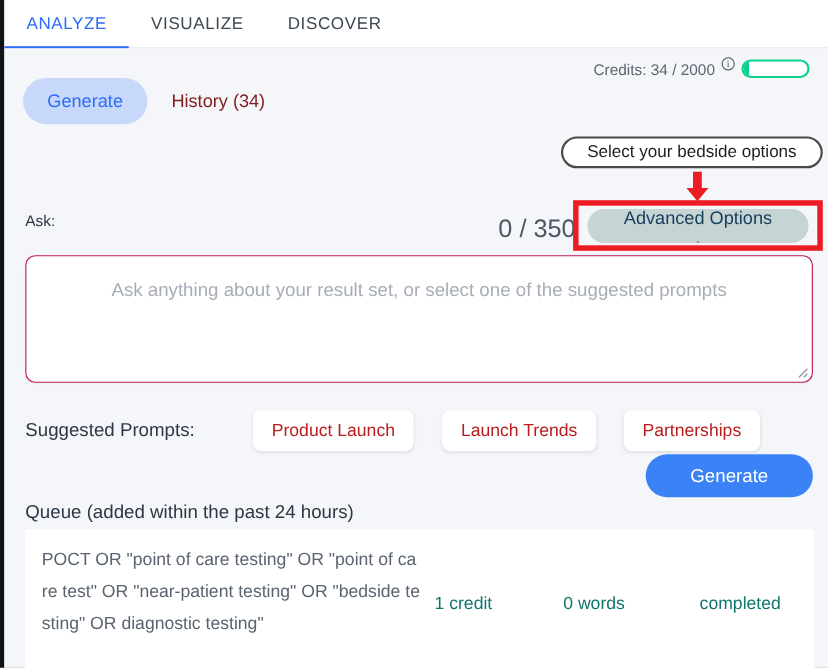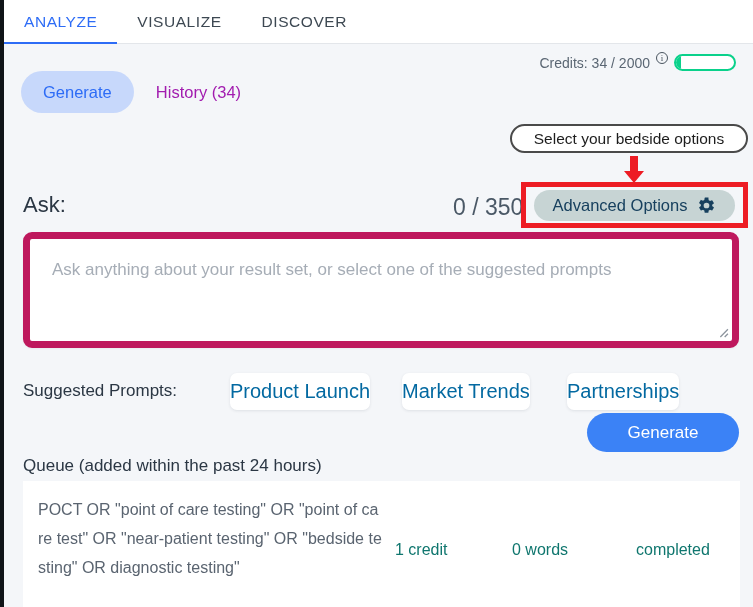--- a/index.html
+++ b/index.html
@@ -149,27 +149,27 @@
     padding: 0 22px;
     font-size: 16.5px;
     border-radius: 21px;
     cursor: pointer;
     white-space: nowrap;
   }
   .subtab.active {
     background: #c7d8fb;
     color: #2d6cf6;
   }
-  .subtab.inactive { color: #a21caf; }
+  .subtab.inactive { color: #7f1d1d; }
 
   
   .ask-label {
     position: absolute;
     left: 19px; top: 148px;
-    font-size: 22px;
+    font-size: 14px;
     color: #2b3744;
   }
   .char-count {
     position: absolute;
     left: 449px; top: 150px;
     font-size: 23px;
     color: #4a5866;
     white-space: nowrap;
   }
 
@@ -185,39 +185,41 @@
     position: absolute;
     left: 530px; top: 146px;
     width: 201px; height: 31px;
     border-radius: 16px;
     background: #c7d4d4;
     display: flex;
     align-items: center;
     justify-content: center;
     gap: 10px;
     cursor: pointer;
+    flex-direction: column;
   }
   .adv-btn-label {
     font-size: 16.5px;
     color: #17405e;
     white-space: nowrap;
   }
   .gear-icon { width: 19px; height: 19px; display: block; }
 
   
   .ask-box {
     position: absolute;
     left: 19px; top: 188px;
     width: 716px; height: 116px;
     background: #ffffff;
-    border: 7px solid #be185d;
+    border: 1px solid #be185d;
     border-radius: 9px;
     box-shadow: 0 1px 2px rgba(30,40,55,0.05);
     padding: 16px 22px;
     overflow: hidden;
+    text-align: center;
   }
   .ask-placeholder {
     font-size: 17px;
     line-height: 29px;
     color: #a6adb6;
   }
   .resize-grip {
     position: absolute;
     right: 3px; bottom: 3px;
     width: 13px; height: 13px;
@@ -235,23 +237,23 @@
   .chip {
     position: absolute;
     top: 329px;
     height: 37px;
     background: #ffffff;
     border-radius: 7px;
     box-shadow: 0 1px 3px rgba(30,40,55,0.10);
     display: flex;
     align-items: center;
     justify-content: center;
-    padding: 0 0;
-    font-size: 20px;
-    color: #0369a1;
+    padding: 0 17px;
+    font-size: 16px;
+    color: #b91c1c;
     cursor: pointer;
     white-space: nowrap;
   }
   .chip-0 { left: 226px; }
   .chip-1 { left: 398px; }
   .chip-2 { left: 563px; }
 
   .generate-btn {
     position: absolute;
     left: 583px; top: 369px;
@@ -370,21 +372,21 @@
 
     <div class="ask-box">
       <div class="ask-placeholder">Ask anything about your result set, or select one of the suggested prompts</div>
       <svg class="resize-grip" viewBox="0 0 12 12">
         <path stroke="#8d959e" stroke-width="1.2" d="M11 4 L4 11 M11 8 L8 11"></path>
       </svg>
     </div>
 
     <div class="sugg-label">Suggested Prompts:</div>
     <div class="chip chip-0">Product Launch</div>
-    <div class="chip chip-1">Market Trends</div>
+    <div class="chip chip-1">Launch Trends</div>
     <div class="chip chip-2">Partnerships</div>
 
     <div class="generate-btn">Generate</div>
 
     <div class="queue-title">Queue (added within the past 24 hours)</div>
     <div class="queue-card">
       <div class="queue-row">
         <div class="q-query">POCT OR "point of care testing" OR "point of care test" OR "near-patient testing" OR "bedside testing" OR diagnostic testing"</div>
         <div class="q-cell q-credits">1 credit</div>
         <div class="q-cell q-words">0 words</div>

